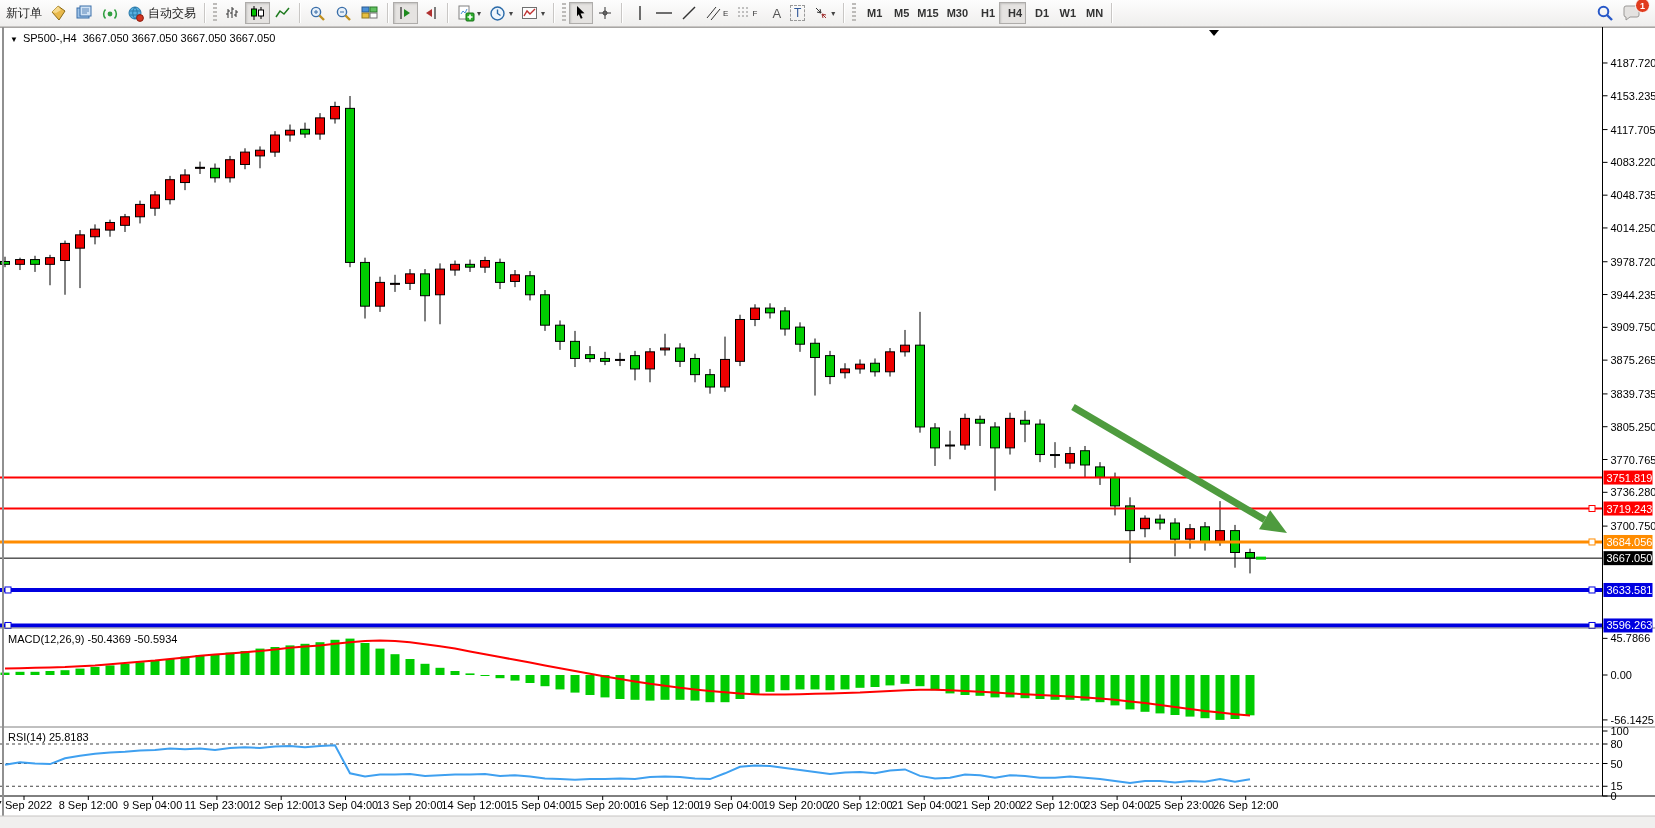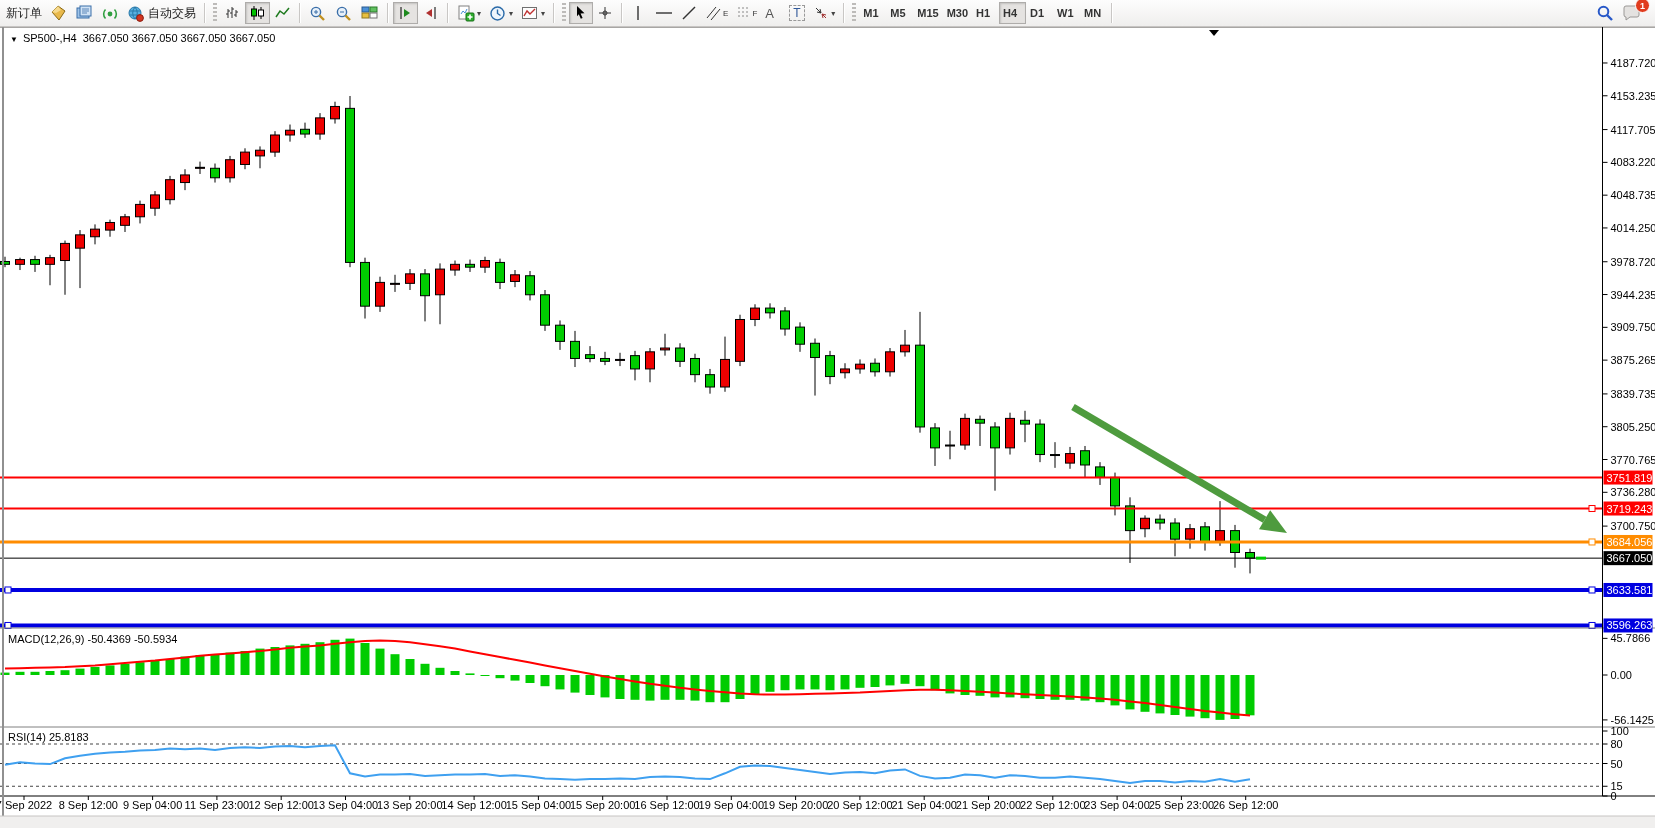--- a/index.html
+++ b/index.html
@@ -1,20 +1,20 @@
 <!DOCTYPE html>
 <html><head>
 <meta charset="utf-8">
 <style>
   html,body{margin:0;padding:0;width:1655px;height:828px;overflow:hidden;background:#fff;
     font-family:"Liberation Sans","DejaVu Sans",sans-serif;-webkit-font-smoothing:antialiased;}
   #toolbar{position:absolute;left:0;top:0;width:1655px;height:27px;box-sizing:border-box;
     background:linear-gradient(#fdfdfd,#efeeed);border-bottom:1px solid #c6c4c2;
     display:flex;align-items:center;padding-left:2px;}
-  .tbtn{height:22px;min-width:24px;display:flex;align-items:center;justify-content:flex-start;
+  .tbtn{height:22px;min-width:24px;display:flex;align-items:center;justify-content:flex-end;
     border:1px solid transparent;background:transparent;padding:0 3px;font-size:12px;color:#222;
     box-sizing:border-box;cursor:default;}
   .tbtn.active{background:#e5e3e1;border:1px solid #aeacaa;box-shadow:inset 1px 1px 2px rgba(0,0,0,.15);}
   .tbtn .caret{font-size:8px;color:#444;margin-left:2px;}
   .sep{width:1px;height:20px;background:#c9c7c5;border-right:1px solid #fff;margin:0 4px;}
   .grip{width:4px;height:20px;margin:0 3px;
     background:repeating-linear-gradient(#bdbbb9 0 2px,transparent 2px 4px);}
   .tf{min-width:27px;font-size:11px;color:#333;font-weight:bold;}
   #tb-right{margin-left:auto;display:flex;align-items:center;margin-right:10px;}
   #chat-wrap{position:relative;}

